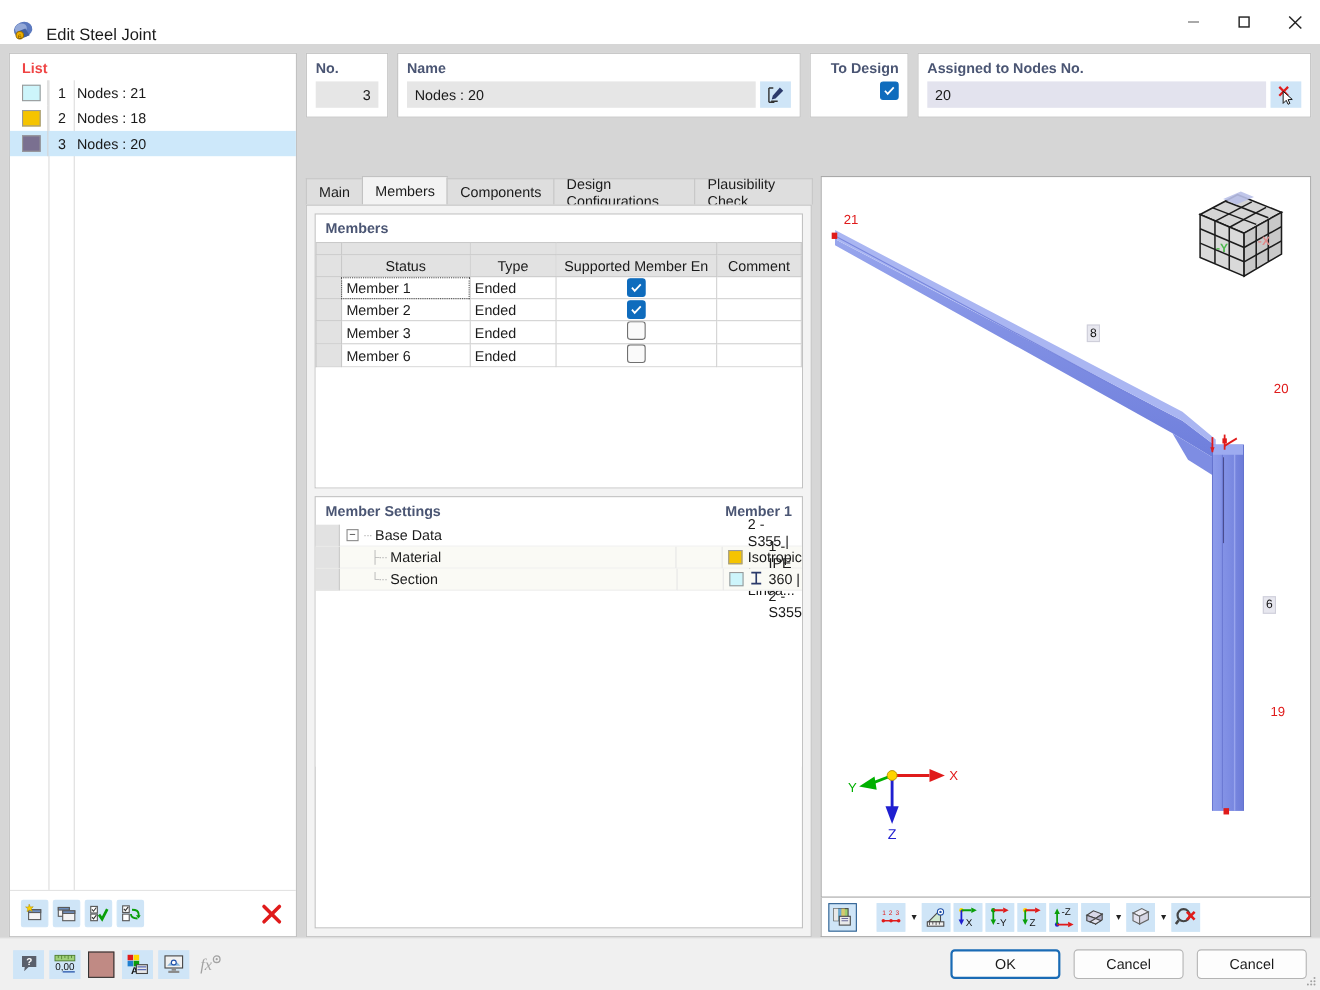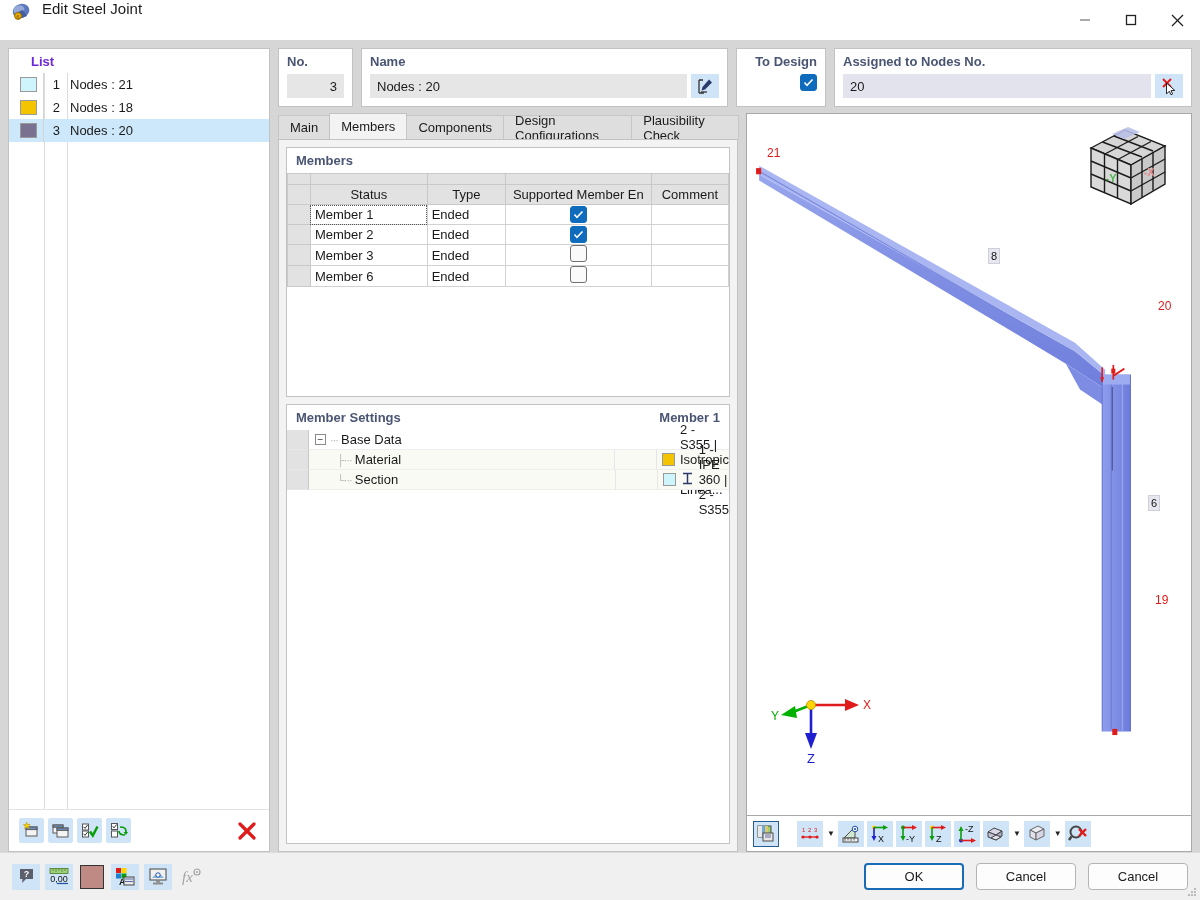--- a/index.html
+++ b/index.html
@@ -18,21 +18,21 @@
     position: absolute; left: 0; top: 0;
     width: 1200px; height: 900px;
     background: #d6d6d6;
     display: flex; flex-direction: column;
   }
 
   
   .titlebar {
     height: 40px; min-height: 40px;
     background: #ffffff;
-    display: flex; align-items: flex-start;
+    display: flex; align-items: flex-end;
     padding-left: 10px;
     position: relative;
   }
   .title-icon { width: 24px; height: 24px; margin-right: 8px; position: relative; }
   .title-text { font-size: 15px; color: #1b1b1b; }
   .win-btns { position: absolute; right: 0; top: 0; height: 40px; display: flex; }
   .win-btn {
     width: 46px; height: 40px;
     display: flex; align-items: center; justify-content: center;
     font-size: 14px; color: #222;
@@ -43,22 +43,22 @@
 
   
   .left-panel {
     width: 262px; min-width: 262px;
     background: #ffffff;
     border: 1px solid #c2c2c2;
     display: flex; flex-direction: column;
     position: relative;
   }
   .panel-head {
-    font-weight: bold; color: #6d28d9;
-    padding: 5px 8px 4px 22px;
+    font-weight: bold; color: #ef4444;
+    padding: 5px 8px 4px 11px;
     font-size: 13px;
   }
   .list-rows { flex: 1; position: relative; }
   .list-row {
     height: 23px; display: flex; align-items: center;
     position: relative; font-size: 13px;
   }
   .list-row.sel { background: #cde8fa; }
   .swatch {
     width: 17px; height: 15px; margin-left: 11px;
@@ -78,21 +78,21 @@
   .tbtn {
     width: 25px; height: 25px; background: #cfe5f7;
     border: 1px solid #cfe5f7; border-radius: 2px;
     display: flex; align-items: center; justify-content: center;
     position: relative;
   }
   .tbtn.plain { background: transparent; border-color: transparent; }
   .spacer-flex { flex: 1; }
 
   
-  .right-col { flex: 1; display: flex; flex-direction: column; min-width: 0; }
+  .right-col { flex: 1; display: flex; flex-direction: column; min-width: 0; gap: 47px; }
 
   
   .field-row { display: flex; gap: 8px; margin-bottom: 6px; }
   .fieldbox {
     background: #fff; border: 1px solid #c2c2c2;
     padding: 5px 8px 8px 8px;
   }
   .fieldbox .flabel {
     font-weight: bold; color: #4a5573; font-size: 13px;
     margin-bottom: 5px; display: block;

